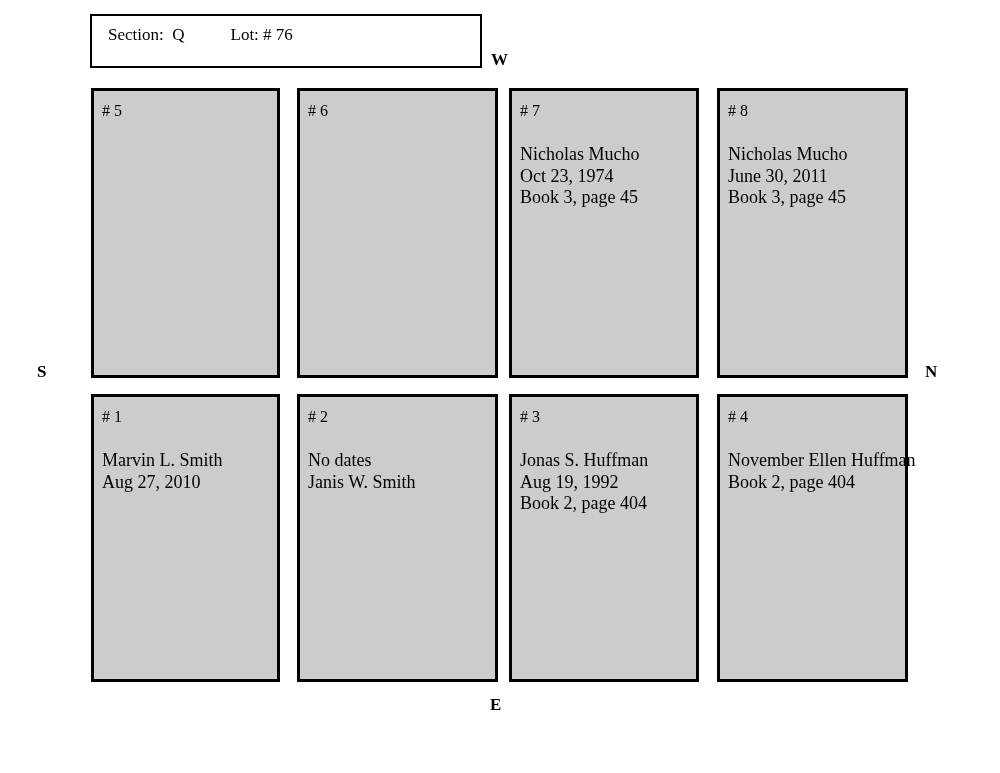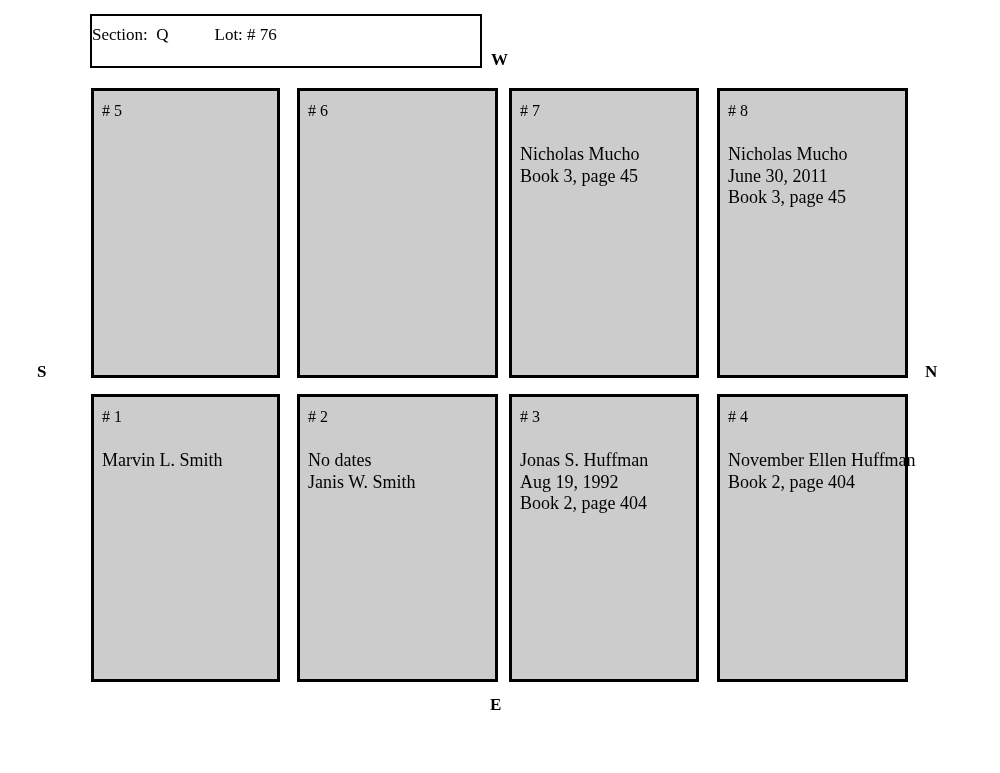--- a/index.html
+++ b/index.html
@@ -32,21 +32,21 @@
     left: 90px;
     top: 14px;
     width: 392px;
     height: 54px;
     background: #ffffff;
     border: 2px solid #000000;
     box-sizing: border-box;
   }
   .header-line {
     position: absolute;
-    left: 0;
+    left: 16px;
     top: 8px;
     font-size: 17px;
     line-height: 21px;
     white-space: pre;
   }
   .header-seg {
     display: inline;
   }
   .header-gap {
     display: inline-block;
@@ -139,20 +139,21 @@
         
         
         
       </div>
     </div>
 
     <div class="plot col-3">
       <div class="plot-number"># 7</div>
       <div class="plot-details">
         <span class="detail-line">Nicholas Mucho</span>
+        <span class="detail-line">Oct 23, 1974</span>
         <span class="detail-line">Book 3, page 45</span>
       </div>
     </div>
 
     <div class="plot col-4">
       <div class="plot-number"># 8</div>
       <div class="plot-details">
         <span class="detail-line">Nicholas Mucho</span>
         <span class="detail-line">June 30, 2011</span>
         <span class="detail-line">Book 3, page 45</span>
@@ -160,20 +161,21 @@
     </div>
 
   </div>
 
   <div class="plot-row row-bottom">
 
     <div class="plot col-1">
       <div class="plot-number"># 1</div>
       <div class="plot-details">
         <span class="detail-line">Marvin L. Smith</span>
+        <span class="detail-line">Aug 27, 2010</span>
       </div>
     </div>
 
     <div class="plot col-2">
       <div class="plot-number"># 2</div>
       <div class="plot-details">
         <span class="detail-line">No dates</span>
         <span class="detail-line">Janis W. Smith</span>
 
       </div>

